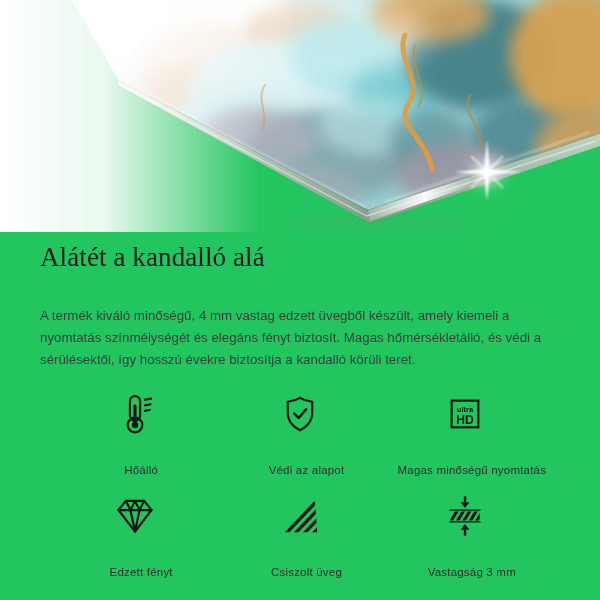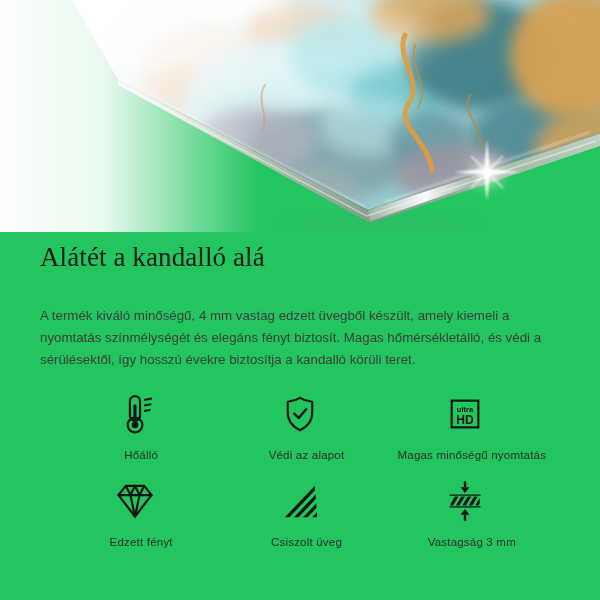--- a/index.html
+++ b/index.html
@@ -47,21 +47,21 @@
 
   .feature .icon {
     height: 44px;
     display: flex;
     align-items: center;
     justify-content: center;
     color: #161616;
   }
 
   .feature .label {
-    margin-top: 13px;
+    margin-top: 28px;
     font-size: 11.5px;
     letter-spacing: 0.2px;
     color: #2d2d2d;
     text-align: center;
     white-space: nowrap;
     padding-left: 13px;
   }
 </style>
 </head>
 <body>

